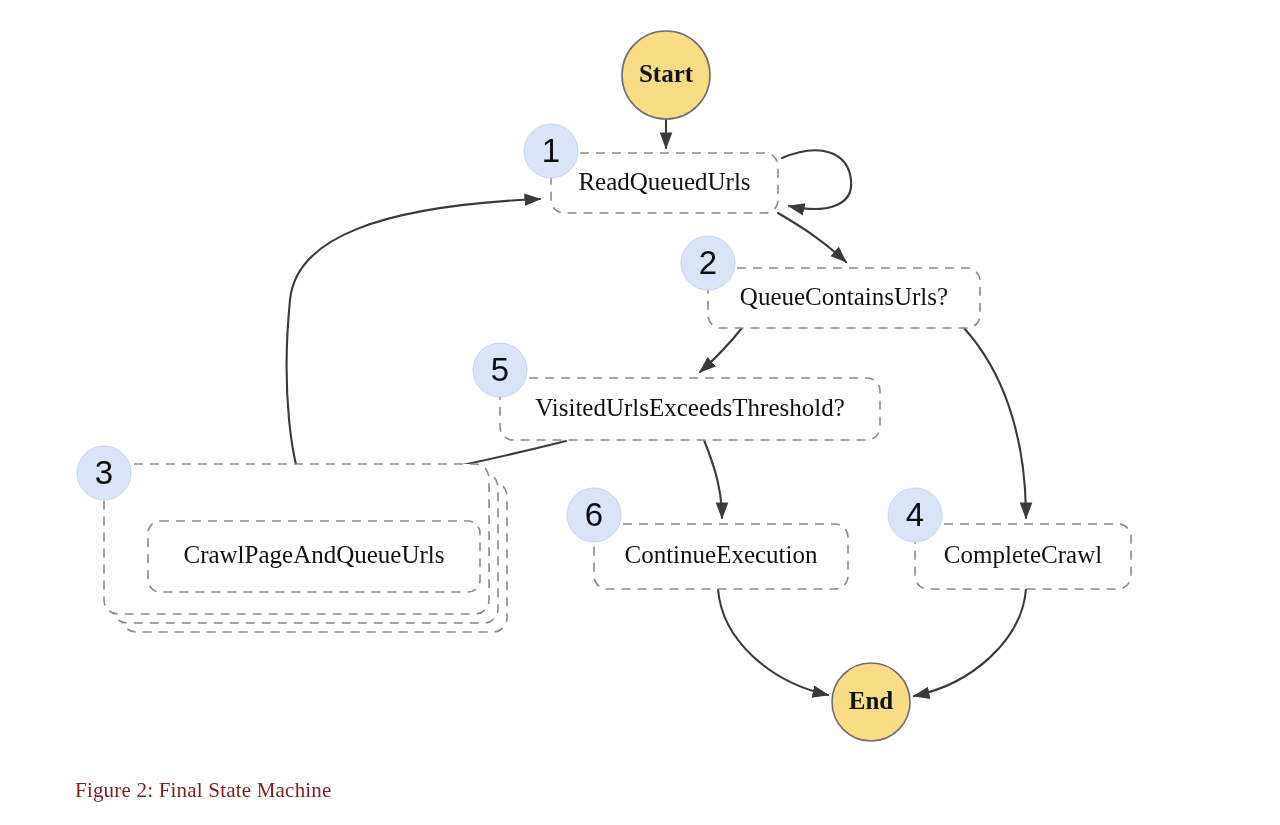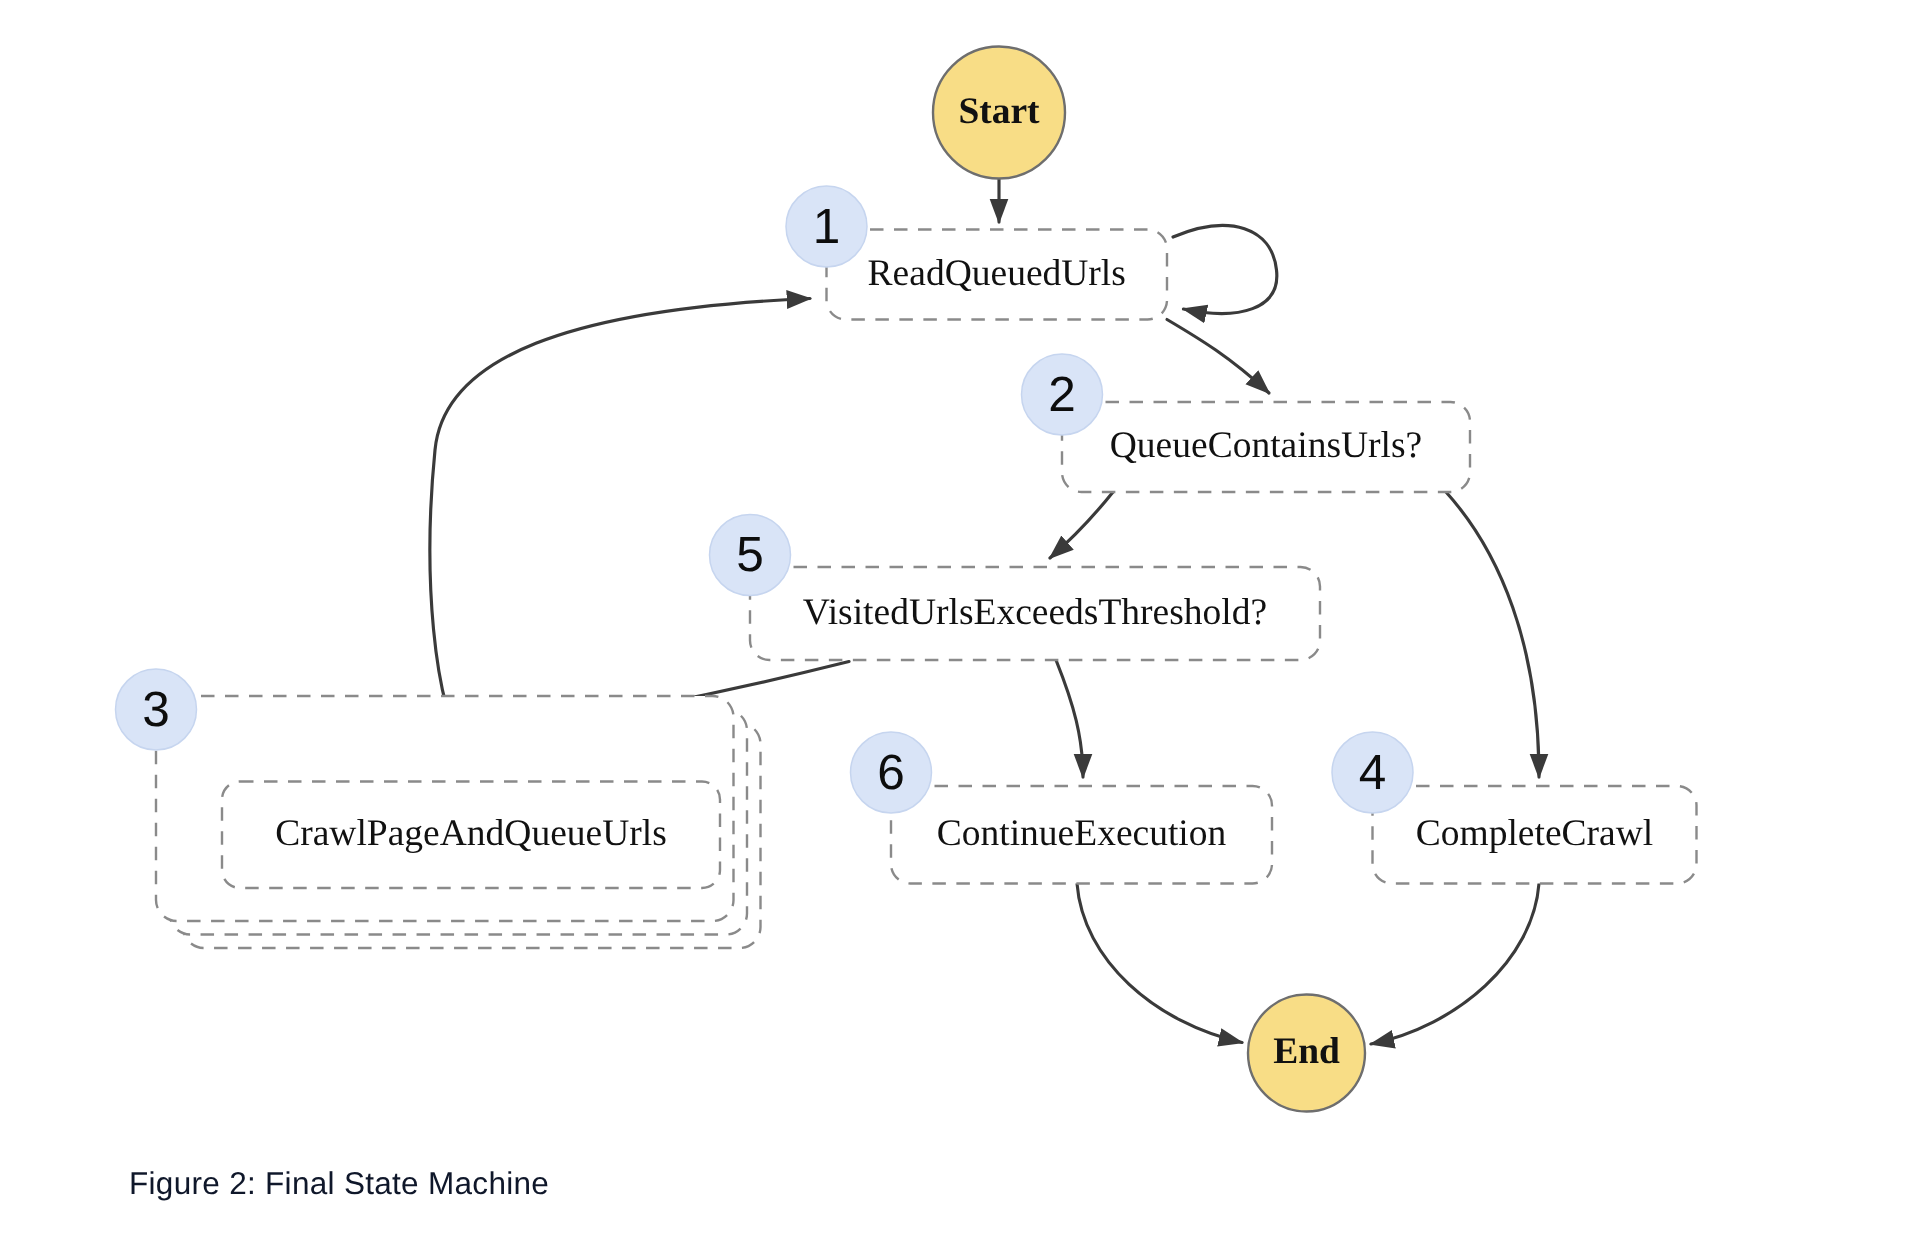--- a/index.html
+++ b/index.html
@@ -70,25 +70,25 @@
     stroke-width: 1.6;
   }
   .edge {
     fill: none;
     stroke: #3a3a3a;
     stroke-width: 2.1;
     stroke-linecap: round;
   }
   #caption {
     position: absolute;
-    left: 86px;
+    left: 75px;
     top: 778px;
-    font-family: Liberation Sans, sans-serif;
+    font-family: Liberation Serif, serif;
     font-size: 21px;
-    color: #0f172a;
+    color: #7f1d1d;
     letter-spacing: 0.2px;
     white-space: nowrap;
   }
 </style>
 </head>
 <body>
 
 <div id="page">
 
   <svg id="diagram-svg" viewBox="0 0 1280 825">

